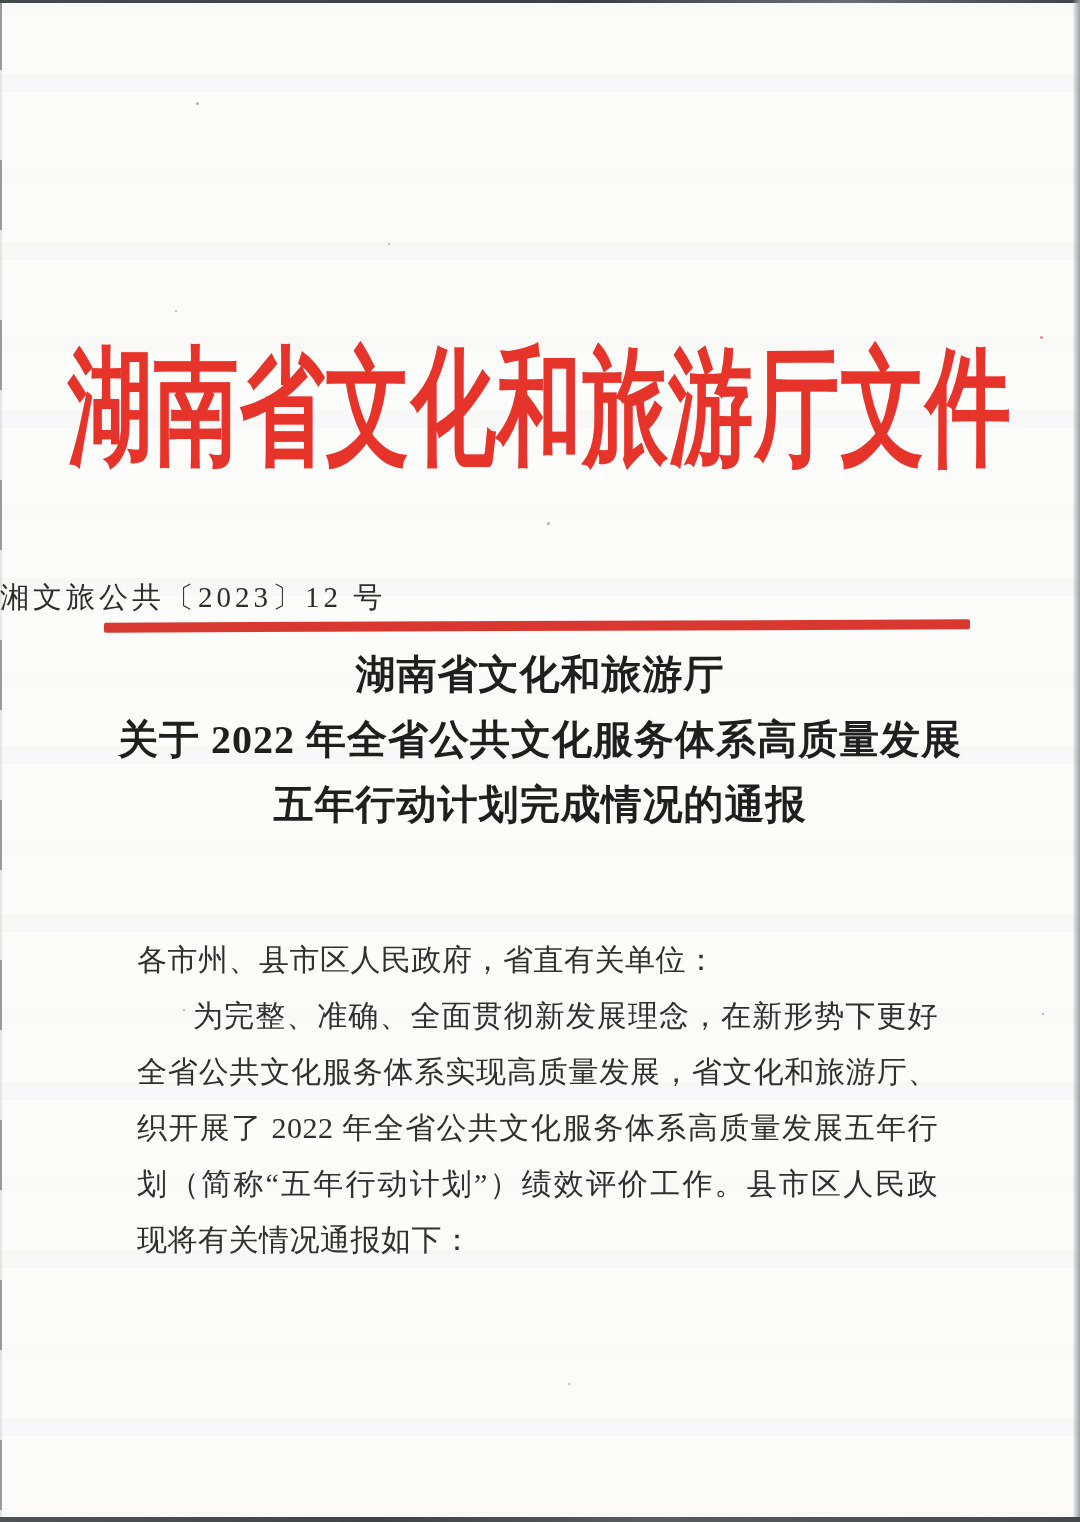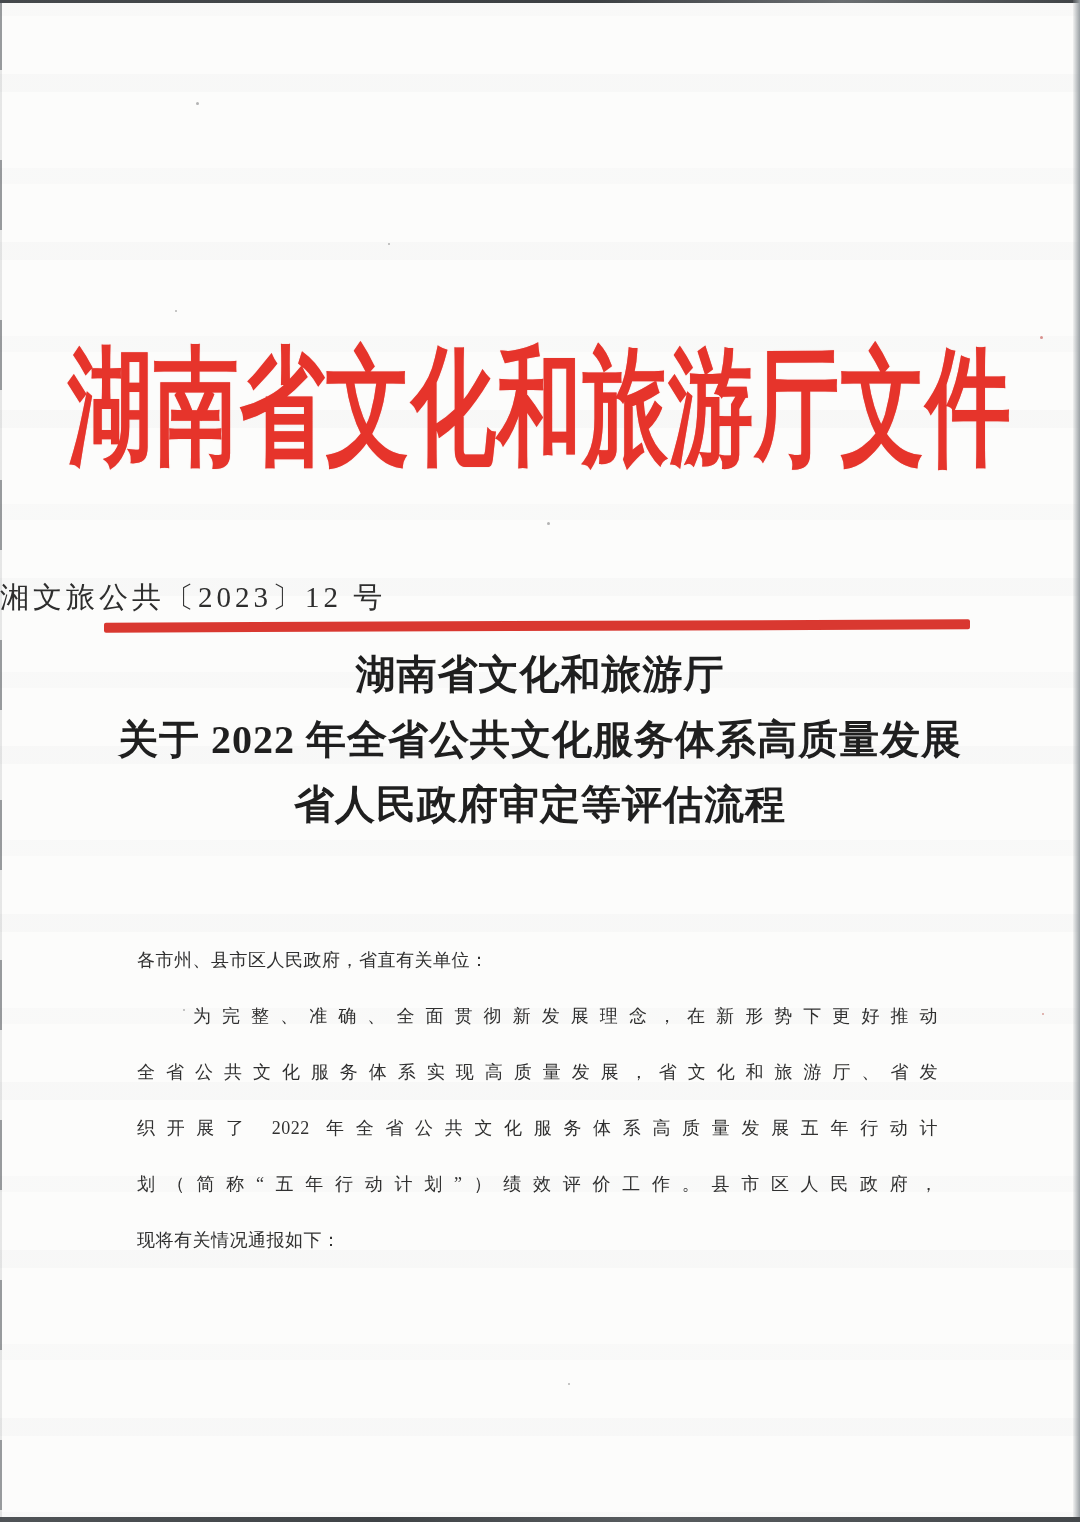--- a/index.html
+++ b/index.html
@@ -82,21 +82,21 @@
   .title-line{
     height:65px;
     display:flex;align-items:center;justify-content:center;
     font-size:40px;font-weight:700;
     letter-spacing:1px;
     white-space:nowrap;
   }
   
   .body-block{
     position:absolute;top:932px;left:137px;width:801px;
-    font-size:18px;line-height:56px;
+    font-size:30px;line-height:56px;
     color:var(--body_text,#303030);
     letter-spacing:0.5px;
   }
   .body-line{white-space:nowrap;}
   .body-line.jline{
     white-space:normal;
     text-align:justify;
     text-align-last:justify;
     overflow:hidden;
     height:56px;
@@ -114,21 +114,21 @@
     <span class="letterhead-text">湖南省文化和旅游厅文件</span>
   </div>
 
   <div class="doc-number">湘文旅公共〔2023〕12 号</div>
 
   <div class="red-line"></div>
 
   <div class="title-block">
     <div class="title-line">湖南省文化和旅游厅</div>
     <div class="title-line">关于 2022 年全省公共文化服务体系高质量发展</div>
-    <div class="title-line">省人民政府审定等评估流程</div>
+    <div class="title-line">五年行动计划完成情况的通报</div>
   </div>
 
   <div class="body-block">
     <div class="body-line">各市州、县市区人民政府，省直有关单位：</div>
     <div class="body-line jline indent">为完整、准确、全面贯彻新发展理念，在新形势下更好推动</div>
     <div class="body-line jline">全省公共文化服务体系实现高质量发展，省文化和旅游厅、省发</div>
     <div class="body-line jline">织开展了 2022 年全省公共文化服务体系高质量发展五年行动计</div>
     <div class="body-line jline">划（简称“五年行动计划”）绩效评价工作。县市区人民政府，</div>
     <div class="body-line">现将有关情况通报如下：</div>
   </div>

